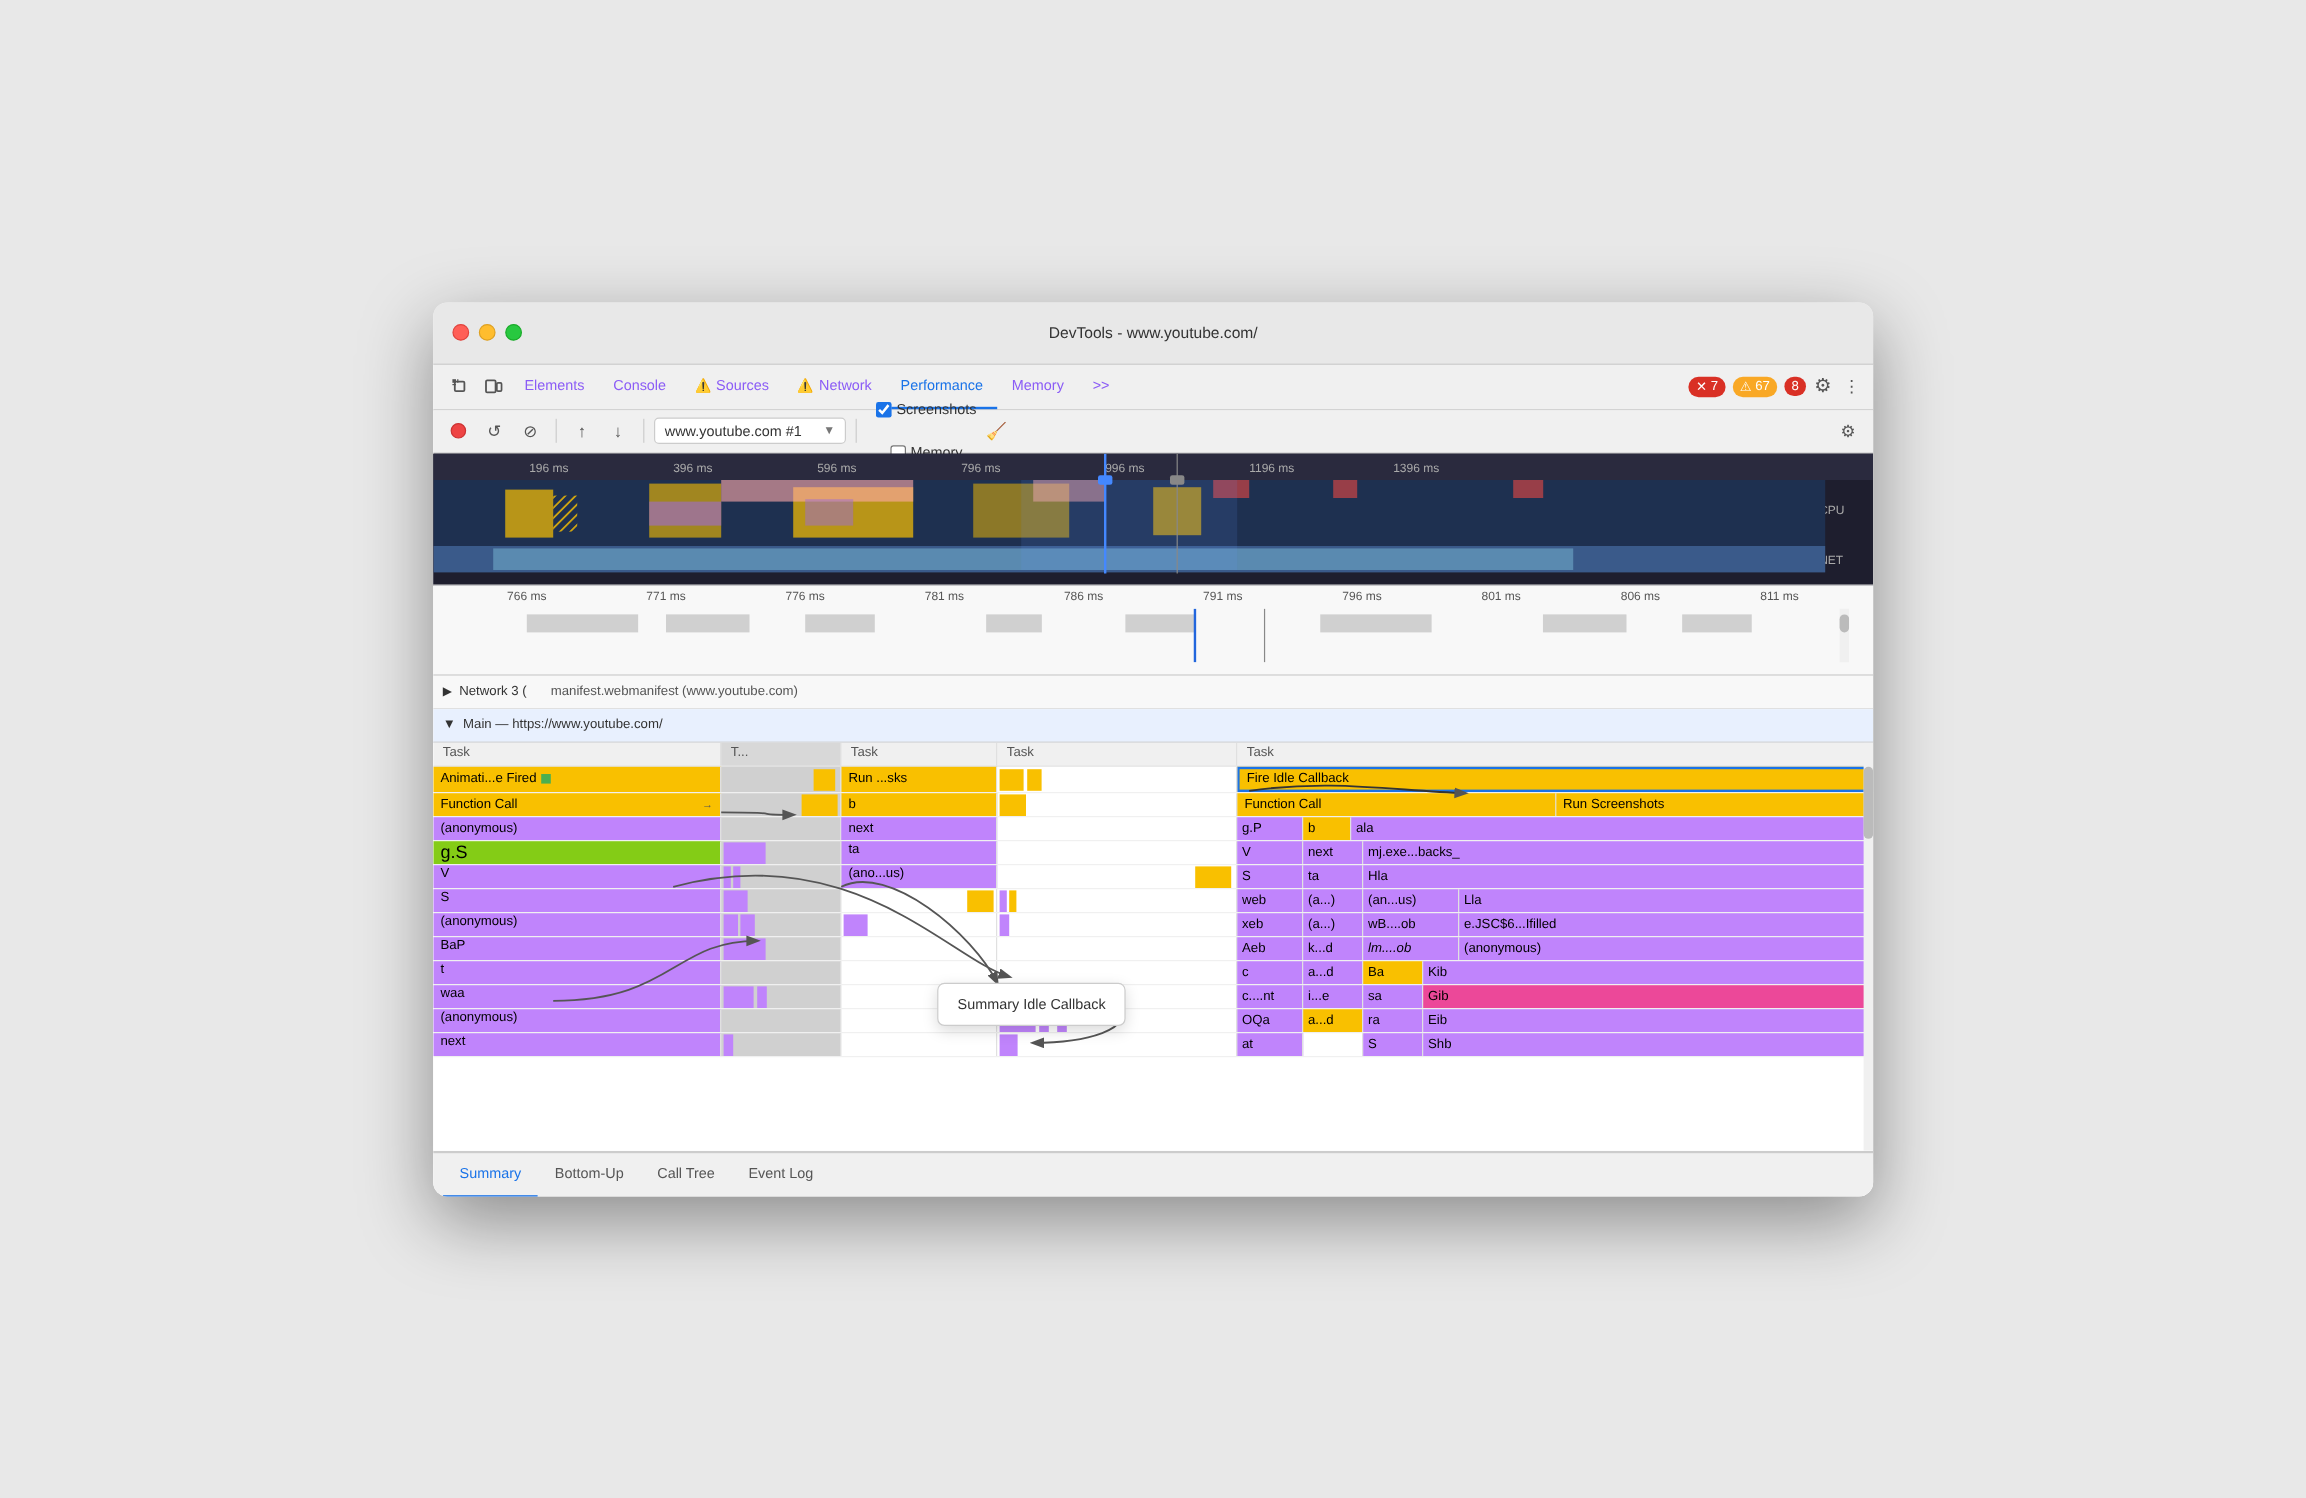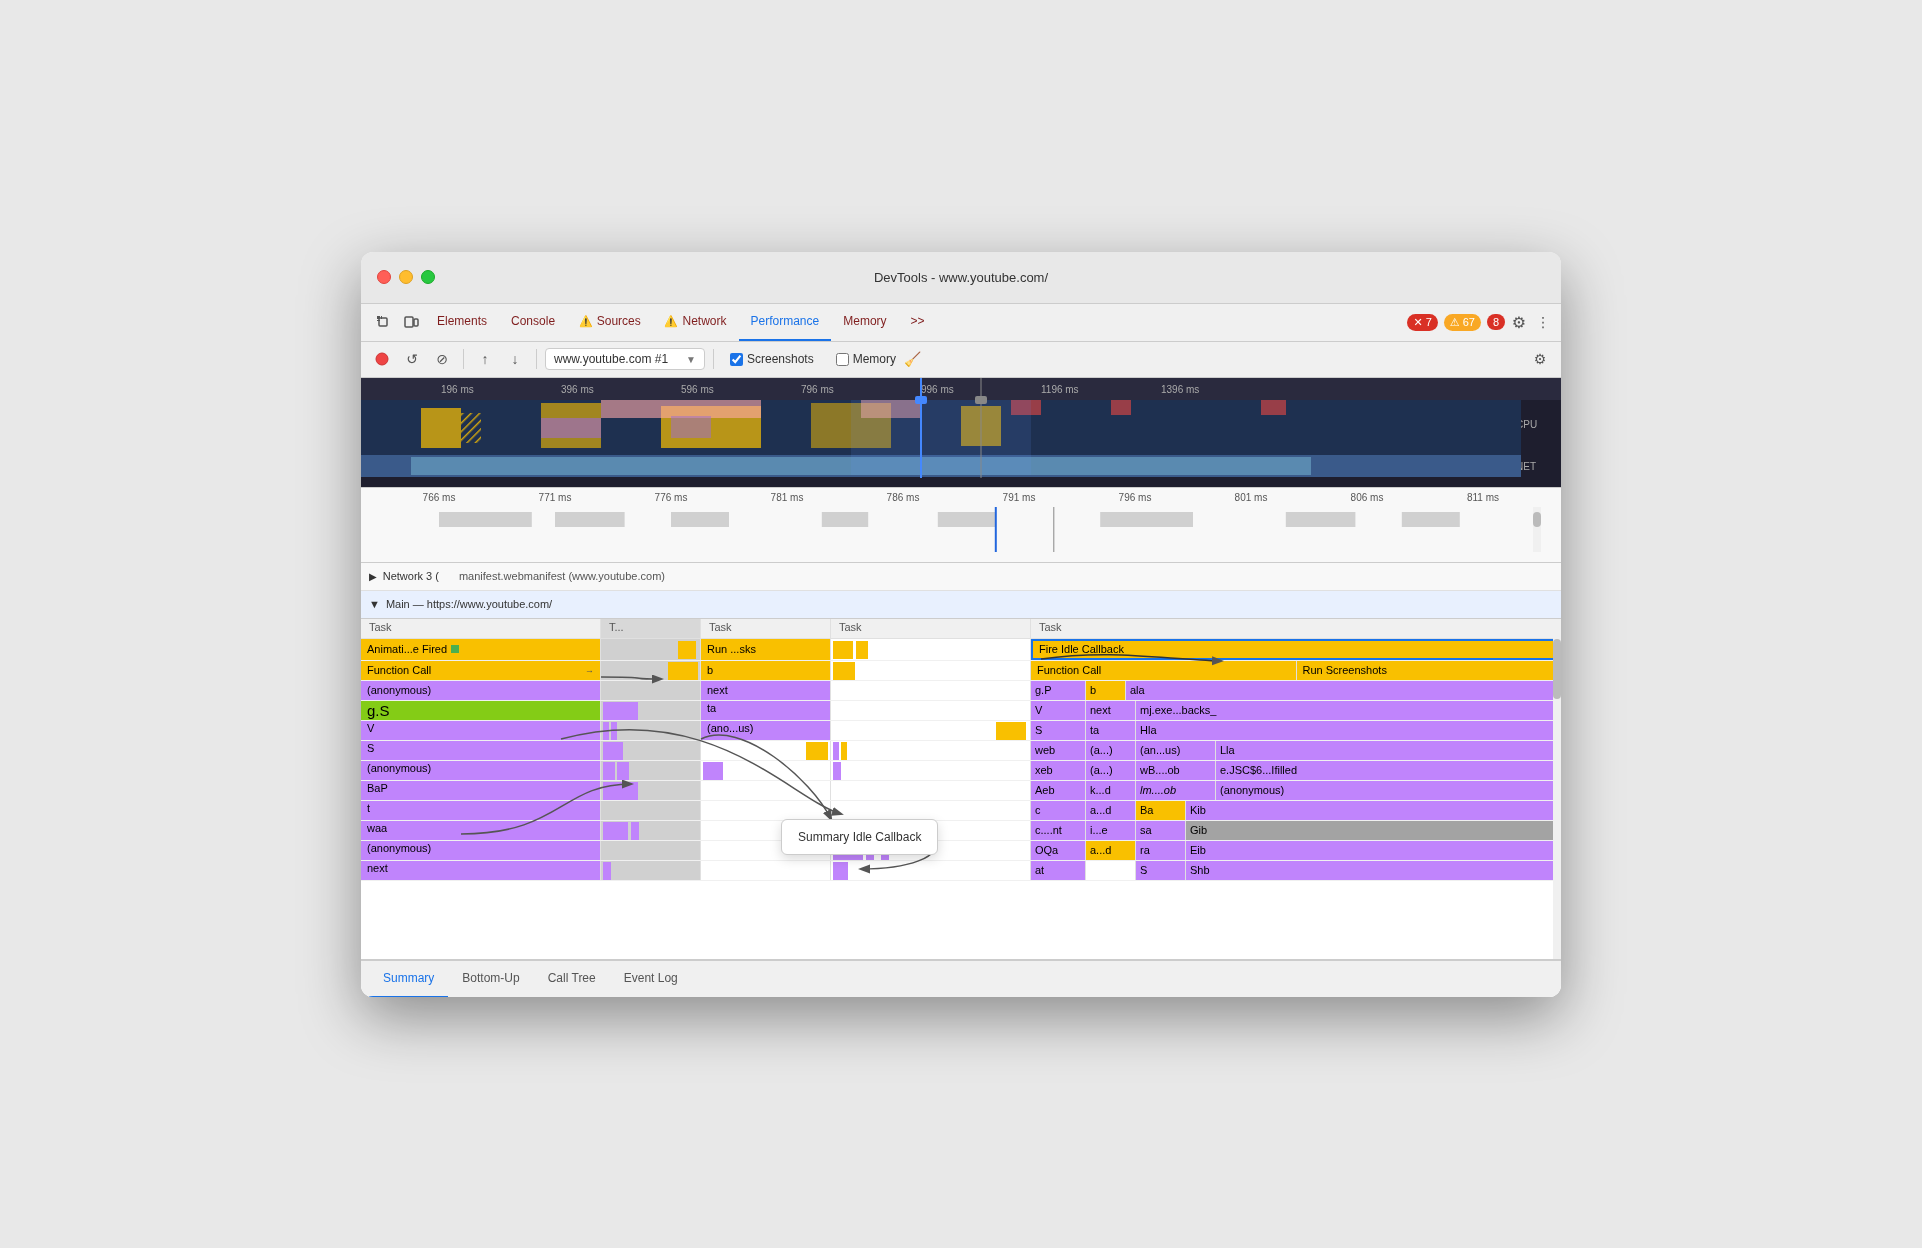--- a/index.html
+++ b/index.html
@@ -70,21 +70,21 @@
       color: #555;
       font-size: 14px;
       border-radius: 4px;
     }
     .nav-tab {
       padding: 0 12px;
       height: 38px;
       display: flex;
       align-items: center;
       font-size: 12px;
-      color: #7f1d1d;
+      color: #8b5cf6;
       cursor: pointer;
       border-bottom: 2px solid transparent;
       white-space: nowrap;
     }
     .nav-tab.active {
       color: #1a73e8;
       border-bottom: 2px solid #1a73e8;
     }
     .nav-tab .warn-icon {
       margin-right: 4px;
@@ -183,20 +183,21 @@
       gap: 6px;
       min-width: 160px;
     }
     .url-text { flex: 1; }
     .url-arrow { color: #777; font-size: 10px; cursor: pointer; }
     .cb-group {
       display: flex;
       align-items: center;
       gap: 22px;
       margin-left: 8px;
+      flex-direction: column;
     }
     .cb-item {
       display: flex;
       align-items: center;
       gap: 4px;
       font-size: 12px;
       color: #333;
       cursor: pointer;
     }
     .cb-item input[type="checkbox"] {
@@ -681,21 +682,21 @@
         <div style="border-right:1px solid #e0e0e0; background:#d0d0d0; position:relative;">
           <div style="position:absolute;top:1px;left:2px;width:25px;height:18px;background:#c084fc;"></div>
           <div style="position:absolute;top:1px;left:30px;width:8px;height:18px;background:#c084fc;"></div>
         </div>
         <div style="border-right:1px solid #e0e0e0;"></div>
         <div style="border-right:1px solid #e0e0e0;"></div>
         <div style="display:flex; height:100%;">
           <div style="background:#c084fc; padding:1px 4px; font-size:11px; width:55px; display:flex; align-items:center; border-right:1px solid #e0e0e0;">c....nt</div>
           <div style="background:#c084fc; padding:1px 4px; font-size:11px; width:50px; display:flex; align-items:center; border-right:1px solid #e0e0e0;">i...e</div>
           <div style="background:#c084fc; padding:1px 4px; font-size:11px; width:50px; display:flex; align-items:center; border-right:1px solid #e0e0e0;">sa</div>
-          <div style="background:#a3a3a3; padding:1px 4px; font-size:11px; flex:1; display:flex; align-items:center;">Gib</div>
+          <div style="background:#ec4899; padding:1px 4px; font-size:11px; flex:1; display:flex; align-items:center;">Gib</div>
         </div>
       </div>
 
       <div style="display:grid; grid-template-columns: 240px 100px 130px 200px 1fr; height:20px; border-bottom:1px solid #f0f0f0;">
         <div style="background:#c084fc; padding:1px 6px; font-size:11px; border-right:1px solid #e0e0e0;">(anonymous)</div>
         <div style="border-right:1px solid #e0e0e0; background:#d0d0d0;"></div>
         <div style="border-right:1px solid #e0e0e0;"></div>
         <div style="border-right:1px solid #e0e0e0; position:relative;">
           <div style="position:absolute;top:1px;left:2px;width:30px;height:18px;background:#c084fc;"></div>
           <div style="position:absolute;top:1px;left:35px;width:8px;height:18px;background:#c084fc;"></div>

